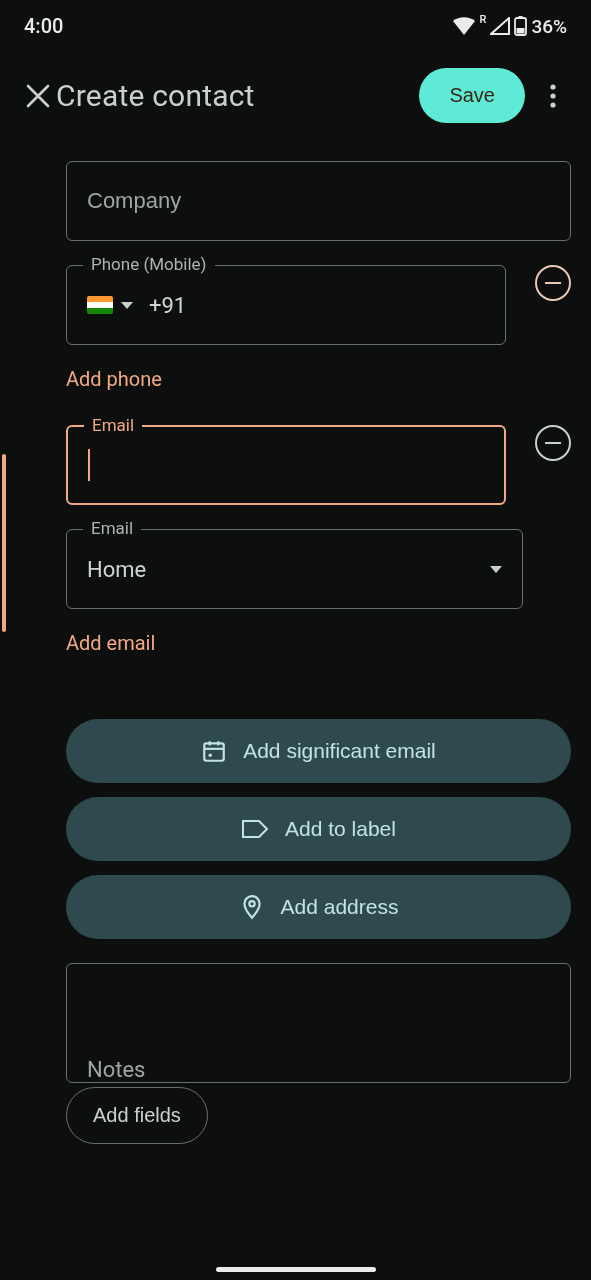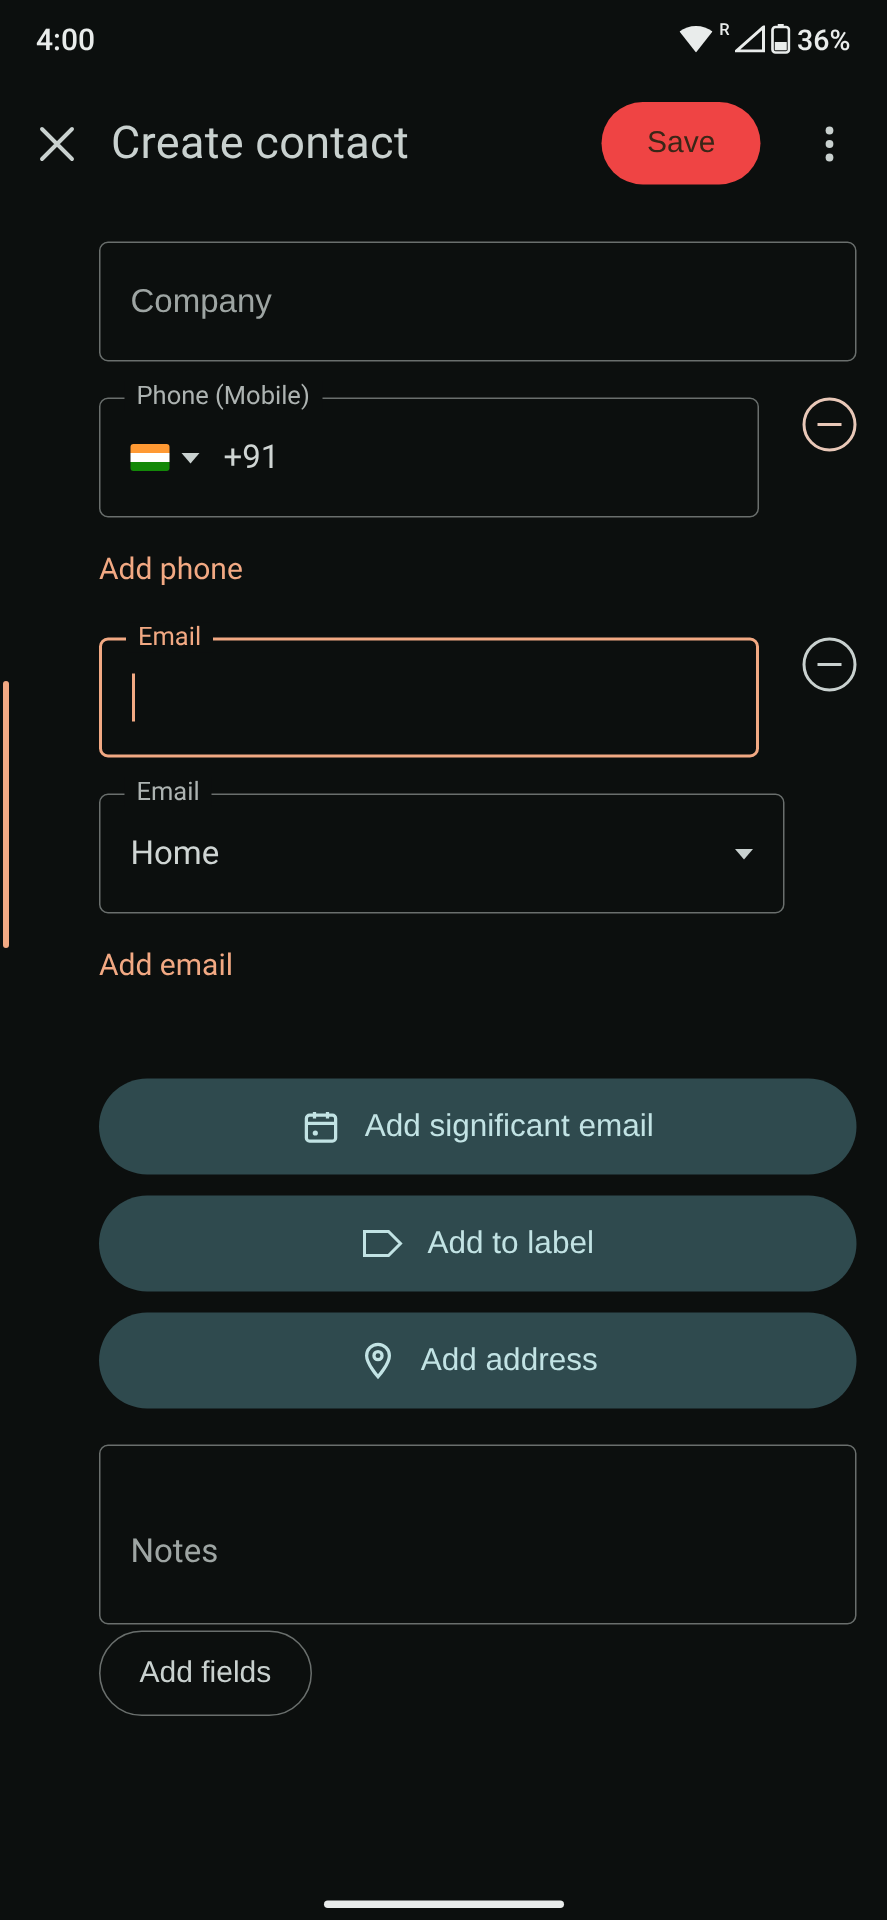--- a/index.html
+++ b/index.html
@@ -30,36 +30,35 @@
     gap: 4px;
     font-size: 19px;
   }
   .status-right svg { display: block; }
 
   
   .header {
     display: flex;
     align-items: center;
     padding: 16px 20px 24px 20px;
-    gap: 18px;
   }
   .close-btn {
     width: 36px; height: 36px;
     display:flex; align-items:center; justify-content:center;
     cursor:pointer;
   }
   .header-title {
     font-size: 30px;
     font-weight: 400;
     color: #c9d1cf;
     flex: 1;
     letter-spacing: 0.2px;
   }
   .save-btn {
-    background: #ef4444;
+    background: #5eead4;
     color: #3a2617;
     border: none;
     border-radius: 40px;
     padding: 16px 30px;
     font-size: 20px;
     font-weight: 500;
     cursor:pointer;
   }
   .more-btn {
     width: 36px; height:36px;
@@ -198,21 +197,21 @@
     color:#c9d1cf;
     border-radius:40px;
     padding:16px 26px;
     font-size:20px;
     margin-top:4px;
     cursor:pointer;
   }
 
   .field.notes {
     height:120px;
-    align-items:center;
+    align-items:flex-end;
     padding-top:22px;
   }
 
   .indented { margin-left:46px; }
   .chips-wrap { margin-top: 30px; }
 
   .nav-bar {
     position:absolute;
     bottom:8px;
     left:50%;

